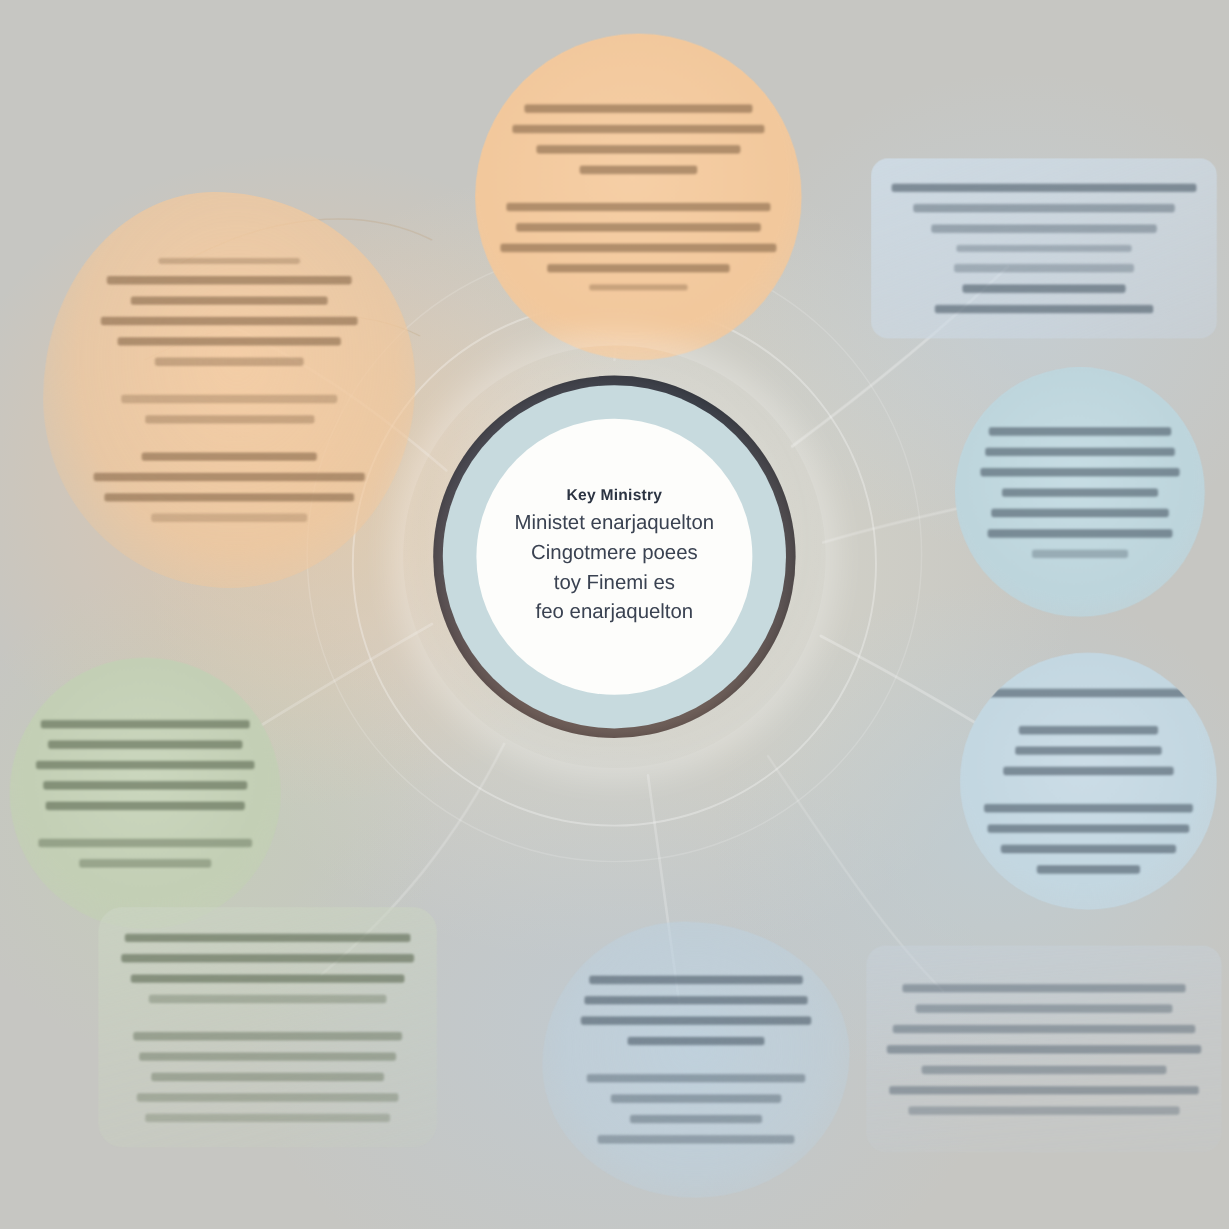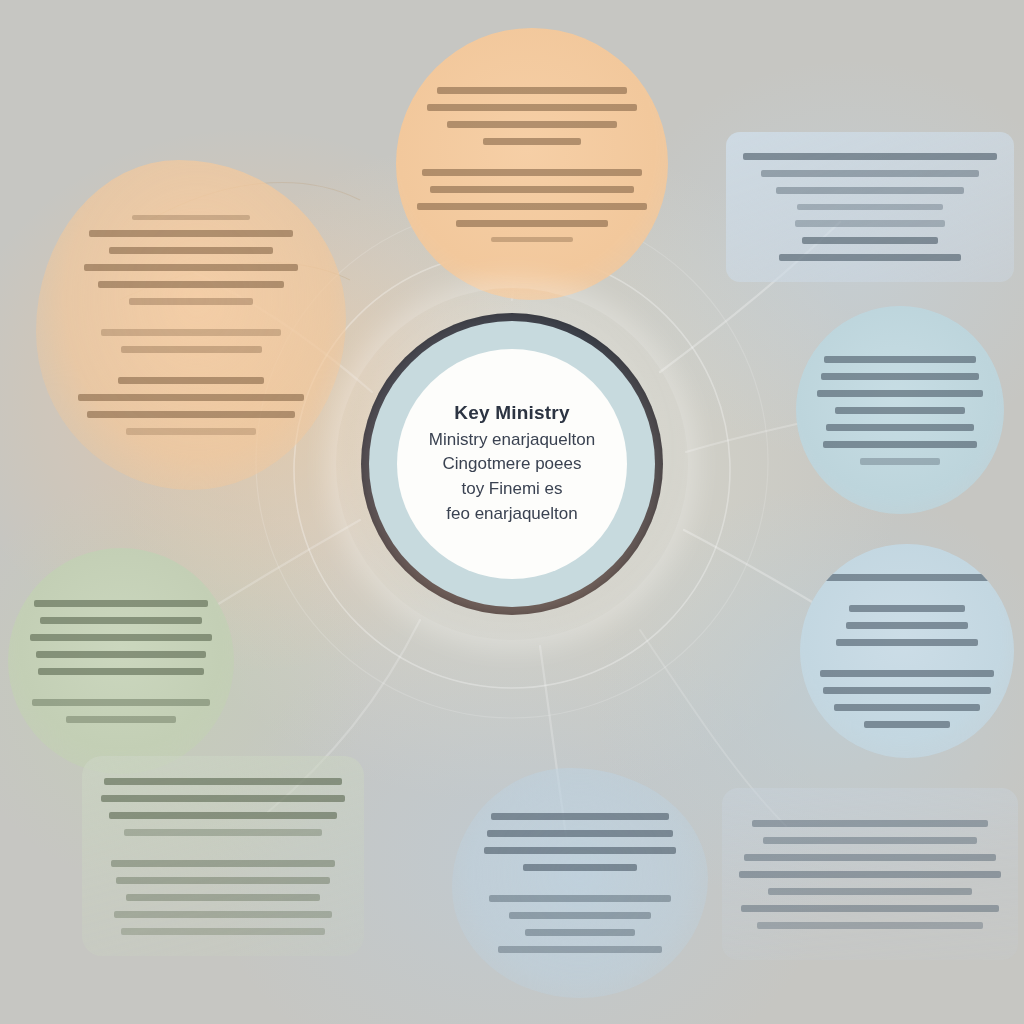--- a/index.html
+++ b/index.html
@@ -92,21 +92,21 @@
     border-radius: 50%;
     background: #fdfdfb;
     display: flex;
     flex-direction: column;
     align-items: center;
     justify-content: center;
     text-align: center;
     padding: 10px 14px;
   }
   #hub-title {
-    font-size: 19px;
+    font-size: 13px;
     font-weight: bold;
     color: #2c3443;
     letter-spacing: 0.2px;
     margin-bottom: 4px;
   }
   .hub-body-line {
     font-size: 17px;
     color: #3a4252;
     line-height: 1.45;
     white-space: nowrap;
@@ -256,19 +256,19 @@
     <div class="line bl" style="width:96%; opacity:0.45"></div>
     <div class="line bl" style="width:84%; opacity:0.35"></div>
   </div>
 
   <div id="hub-outer"></div>
   <div id="hub-ring-dark"></div>
   <div id="hub-ring-blue"></div>
 
   <div id="hub-core">
     <div id="hub-title">Key Ministry</div>
-    <div class="hub-body-line">Ministry enarjaquelton</div>
+    <div class="hub-body-line">Ministet enarjaquelton</div>
     <div class="hub-body-line">Cingotmere poees</div>
     <div class="hub-body-line">toy Finemi es</div>
     <div class="hub-body-line">feo enarjaquelton</div>
   </div>
 
 </div>
 
 </body></html>

